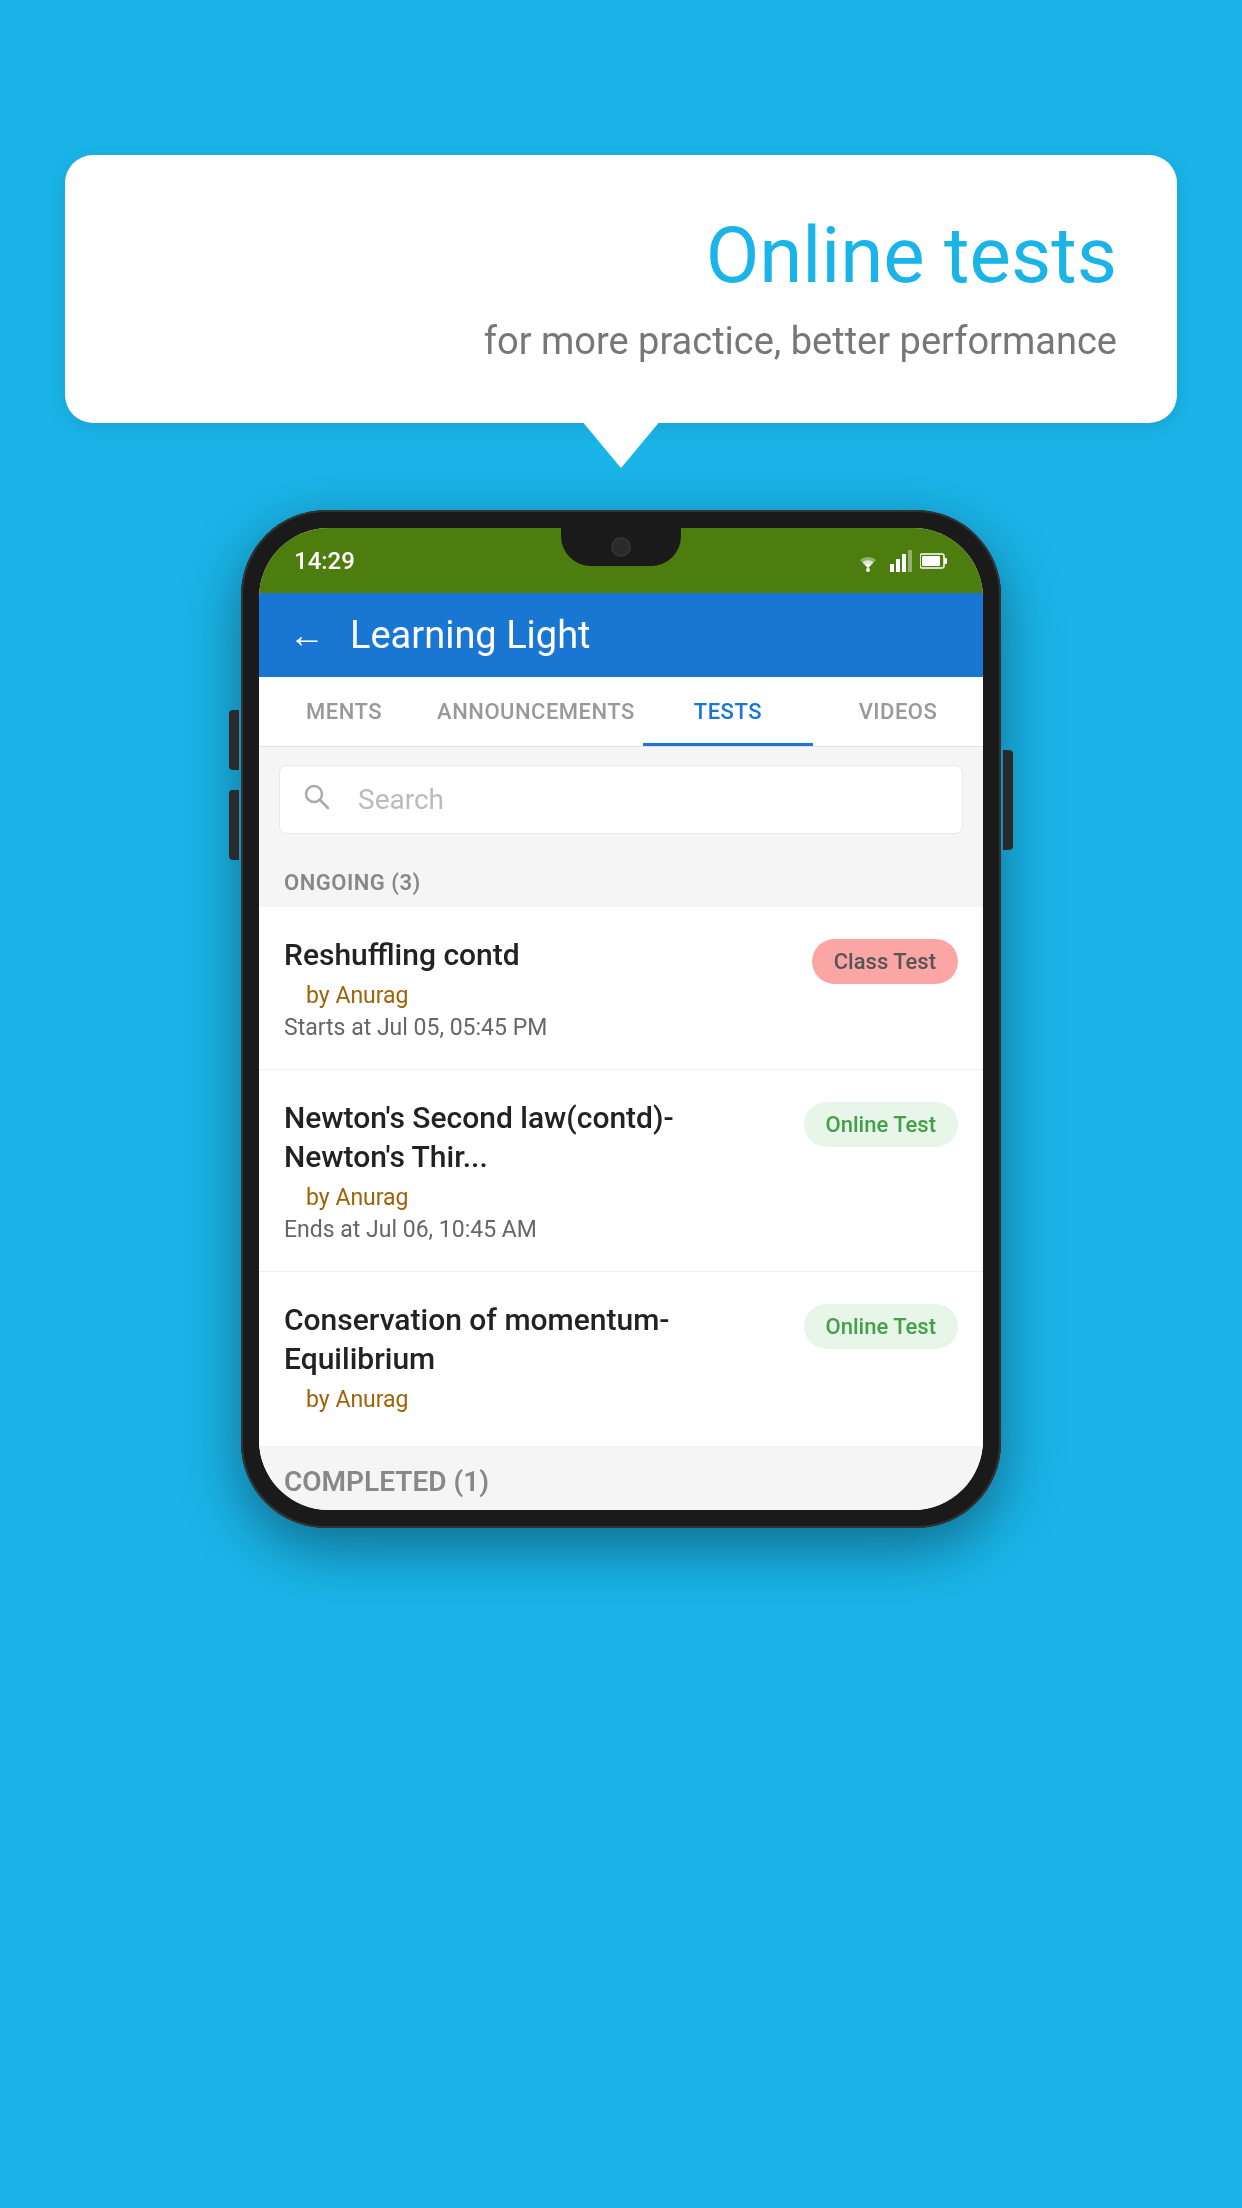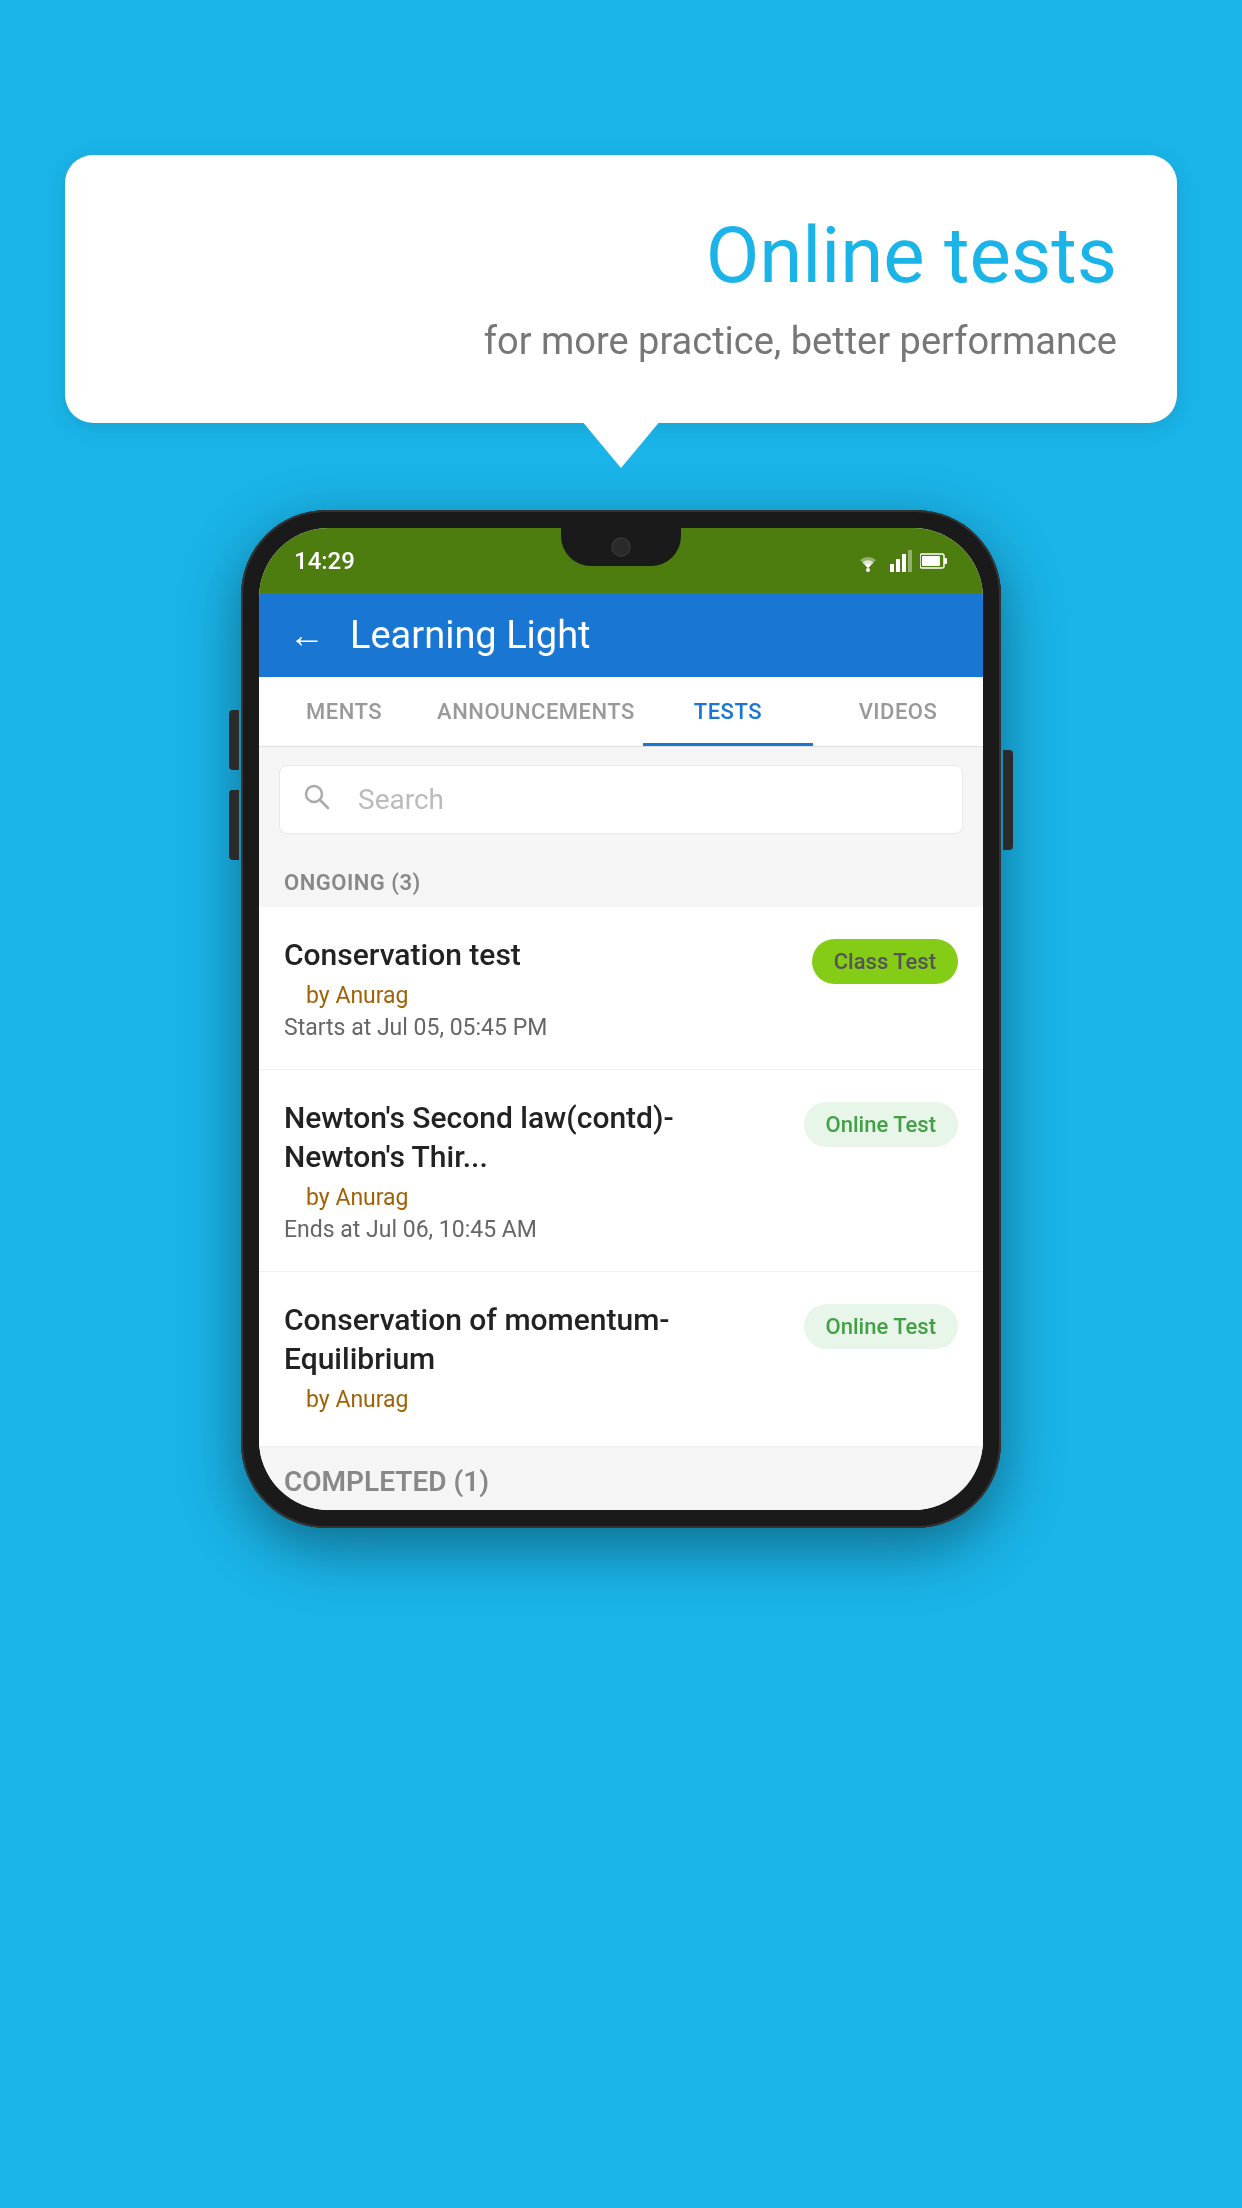--- a/index.html
+++ b/index.html
@@ -281,21 +281,21 @@
     .test-badge {
       border-radius: 30px;
       padding: 10px 22px;
       font-size: 22px;
       font-weight: 500;
       white-space: nowrap;
       margin-top: 4px;
     }
 
     .badge-class {
-      background: #84cc16;
+      background: #fca5a5;
       color: #555;
     }
 
     .badge-online {
       background: #e8f5e9;
       color: #43a047;
     }
 
     
     .completed-section {
@@ -391,21 +391,21 @@
         </div>
 
         <div class="section-header">
           <span class="section-label">ONGOING (3)</span>
         </div>
 
         <div class="test-list">
 
           <div class="test-item">
             <div class="test-info">
-              <div class="test-title">Conservation test</div>
+              <div class="test-title">Reshuffling contd</div>
               <div class="test-author">by Anurag</div>
               <div class="test-time">
                 <span>Starts at</span>&nbsp;<span>Jul 05, 05:45 PM</span>
               </div>
             </div>
             <div class="test-badge badge-class">Class Test</div>
           </div>
 
           <div class="test-item">
             <div class="test-info">

